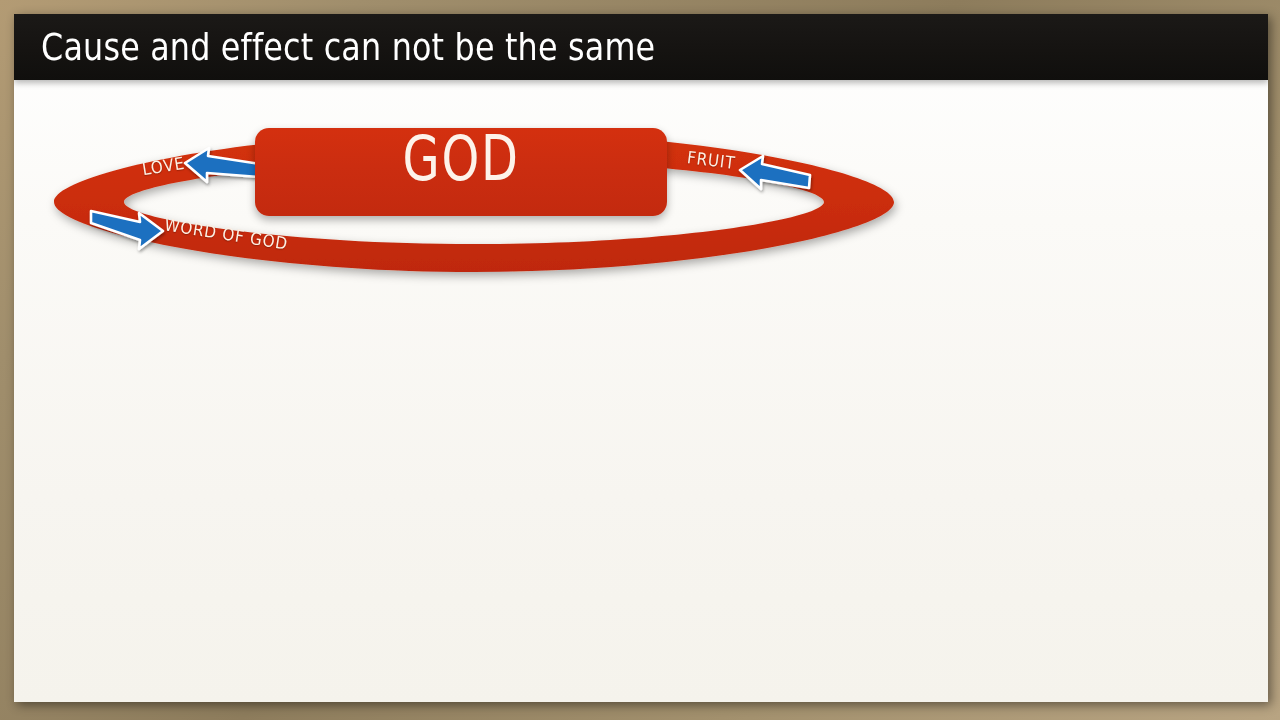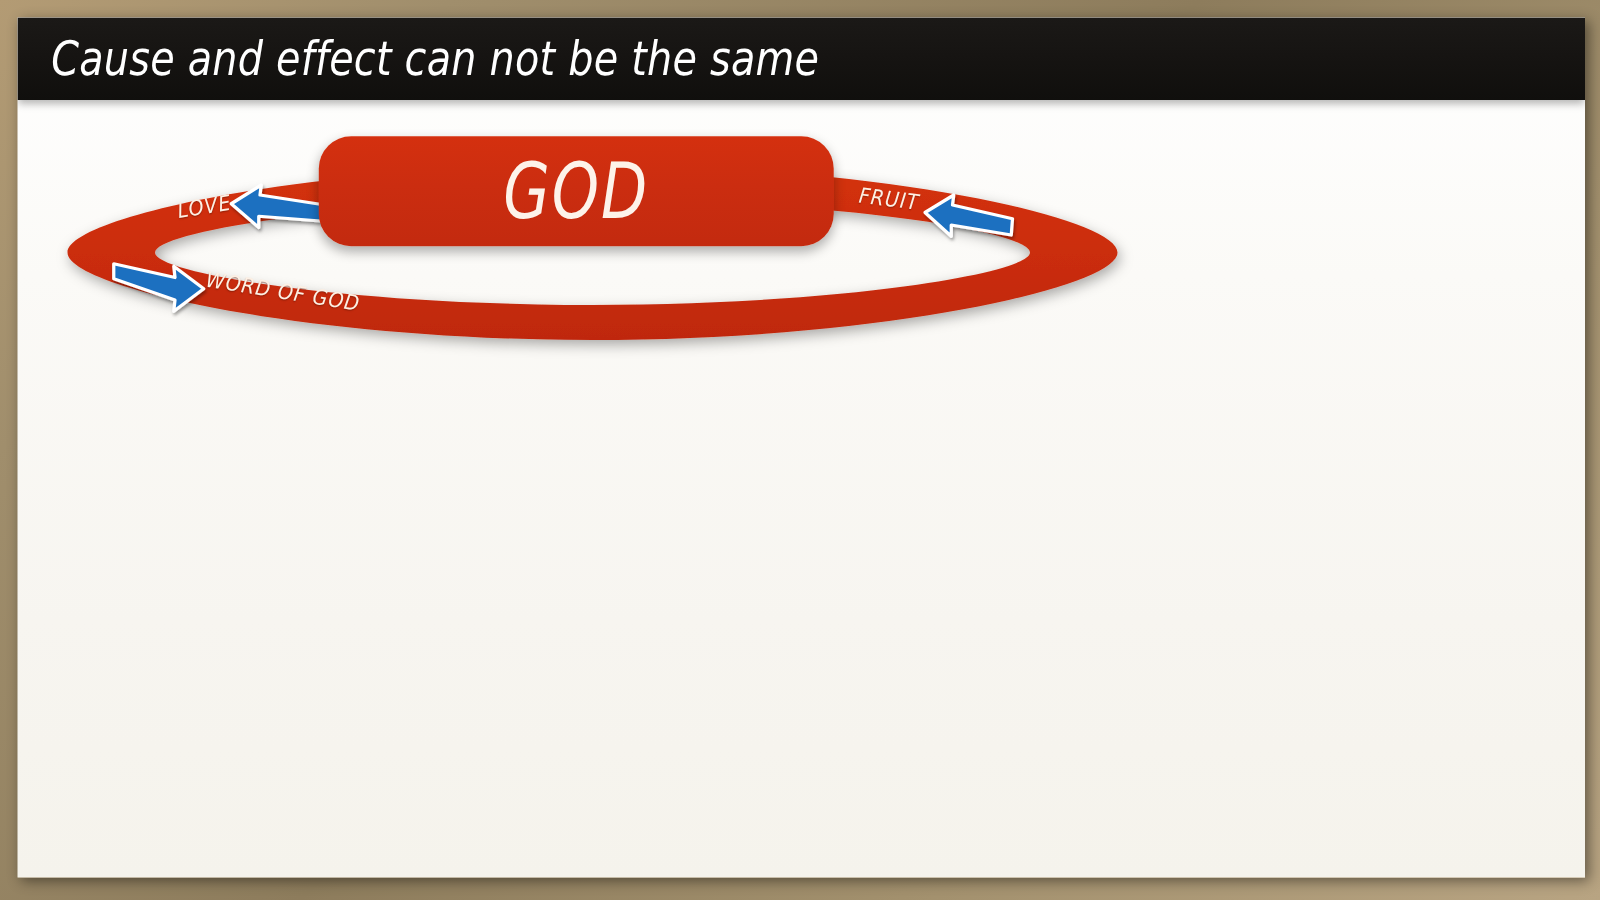--- a/index.html
+++ b/index.html
@@ -12,21 +12,20 @@
     font-family: "Liberation Sans", sans-serif;
   }
 
   
   #slide-frame {
     position: relative;
     width: 1280px;
     height: 720px;
     background: linear-gradient(135deg, #b39b74 0%, #a08e6c 18%, #8d7c5c 48%, #a2906d 72%, #b8a482 100%);
     box-sizing: border-box;
-    font-style: italic;
   }
 
   
   #slide-surface {
     position: absolute;
     left: 14px;
     top: 14px;
     width: 1254px;
     height: 688px;
     background: linear-gradient(180deg, #ffffff 0%, #fbfaf7 30%, #f7f5f0 70%, #f5f3ec 100%);
@@ -87,28 +86,27 @@
     pointer-events: none;
   }
   #label-love   { left: 128px; top: 76px;  transform: rotate(-9deg); }
   #label-wordofgod { left: 150px; top: 144px; transform: rotate(9deg); }
   #label-fruit  { left: 673px; top: 70px;  transform: rotate(7deg); }
 
   
   #god-node {
     position: absolute;
     left: 241px;
-    top: 29px;
+    top: 48px;
     width: 412px;
     height: 88px;
     background: linear-gradient(180deg, #d4300f 0%, #cb2d10 45%, #c32a0f 100%);
-    border-radius: 26px;
+    border-radius: 14px;
     box-shadow: 0 4px 9px rgba(0,0,0,0.3);
     display: flex;
-    align-items: center;
     justify-content: center;
   }
   #god-label {
     color: #fdf3ea;
     font-family: "DejaVu Sans Condensed", "Liberation Sans Narrow", "Liberation Sans", sans-serif;
     font-size: 62px;
     letter-spacing: 2px;
     font-stretch: condensed;
     line-height: 1;
     transform: scaleX(0.86);

